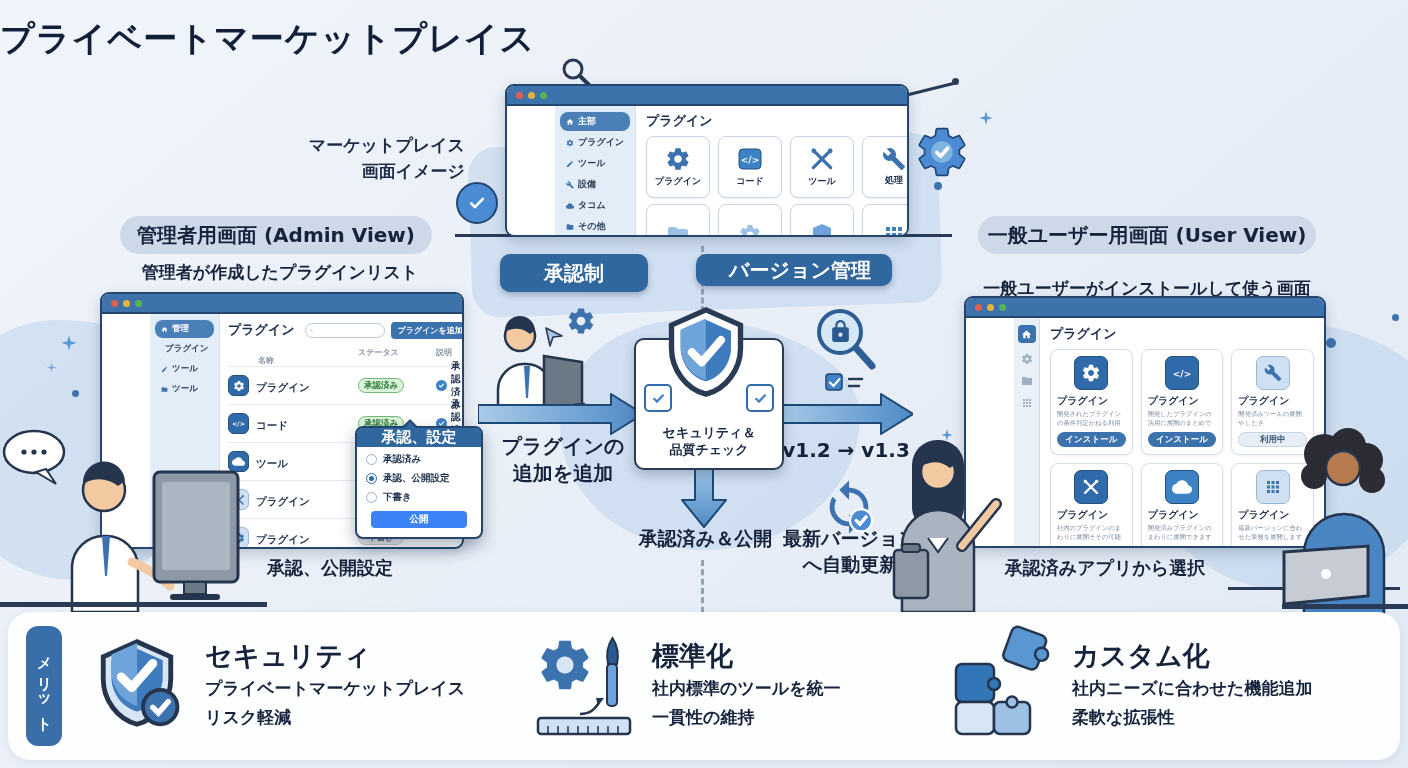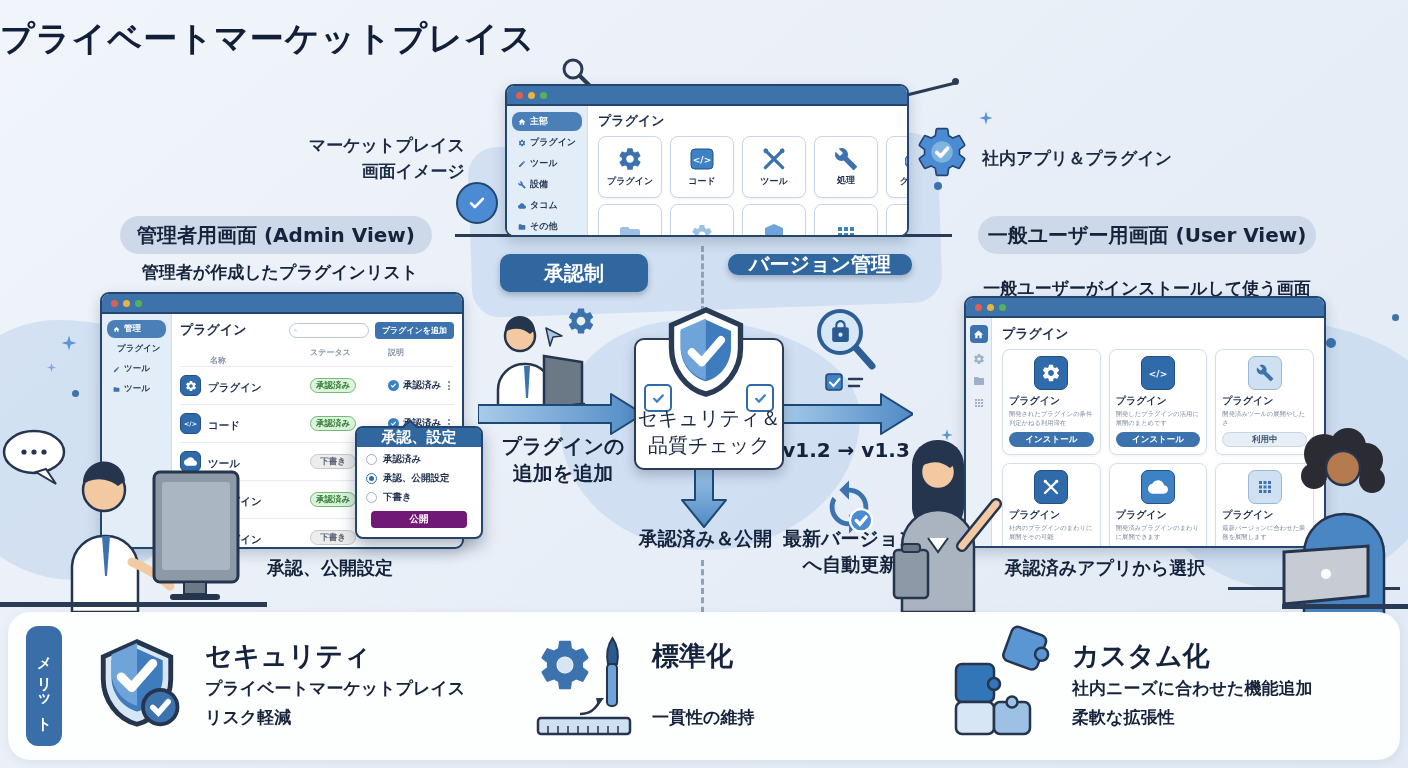--- a/index.html
+++ b/index.html
@@ -10,21 +10,21 @@
   .dot{position:absolute;border-radius:50%;background:#3c72ad;z-index:1;}
   .hline{position:absolute;background:#2a3c55;z-index:2;}
   .dash-v{position:absolute;border-left:3px dashed #8fa2b8;z-index:1;}
 
   
   .window{position:absolute;background:#fff;border:2px solid #23456e;border-radius:9px;
           box-shadow:0 5px 14px rgba(25,45,75,.22);overflow:hidden;z-index:3;}
   .titlebar{height:20px;background:#3e72ab;display:flex;align-items:center;gap:5px;padding:0 9px;border-bottom:2px solid #23456e;box-sizing:border-box;}
   .tdot{width:7px;height:7px;border-radius:50%;}
   .tdot.r{background:#e0604f}.tdot.y{background:#e7b53e}.tdot.g{background:#55b257}
-  .wbody{display:flex;height:calc(100% - 20px);}
+  .wbody{display:flex;height:calc(100% - 20px);padding-left:48px;}
   .side{background:#e3edf8;padding:6px 5px;box-sizing:border-box;border-right:1px solid #cfdcea;}
   .side-item{display:flex;align-items:center;gap:4px;padding:3px 6px;margin-bottom:2px;border-radius:8px;color:#2a3c55;font-weight:700;white-space:nowrap;}
   .side-item.active{background:#4a7fb8;color:#fff;}
   .wmain{flex:1;padding:6px 10px;box-sizing:border-box;position:relative;}
   .wtitle{font-weight:800;color:#1d2f4d;}
 
   
   .tile-row{display:flex;gap:8px;margin-top:6px;}
   .tile{width:62px;height:60px;border:1.5px solid #c7d6e8;border-radius:8px;background:#fff;
         display:flex;flex-direction:column;align-items:center;justify-content:center;gap:3px;box-shadow:0 1px 2px rgba(40,60,90,.08);}
@@ -64,21 +64,21 @@
   
   .popup{position:absolute;left:355px;top:426px;width:124px;background:#fff;border:2px solid #23456e;border-radius:8px;
          box-shadow:0 7px 16px rgba(20,40,70,.35);z-index:6;}
   .popup::before{content:"";position:absolute;top:-9px;left:44px;border:9px solid transparent;border-top:0;border-bottom:9px solid #23456e;}
   .popup::after{content:"";position:absolute;top:-6px;left:47px;border:6px solid transparent;border-top:0;border-bottom:6px solid #31679f;}
   .p-head{height:19px;background:#31679f;color:#fff;font-size:15px;font-weight:800;display:flex;align-items:center;justify-content:center;border-radius:5px 5px 0 0;}
   .p-opt{display:flex;align-items:center;gap:6px;margin:6px 9px;font-size:9.5px;font-weight:700;color:#1d2f4d;}
   .radio{width:11px;height:11px;border:1.5px solid #9ab0c6;border-radius:50%;background:#fff;box-sizing:border-box;flex:0 0 auto;}
   .radio.sel{border-color:#2f6bab;}
   .radio.sel::after{content:"";display:block;width:5px;height:5px;margin:1.5px;background:#2f6bab;border-radius:50%;}
-  .p-btn{margin:7px auto 9px;width:96px;height:17px;background:#701a75;border-radius:4px;color:#fff;font-size:9.5px;font-weight:700;display:flex;align-items:center;justify-content:center;}
+  .p-btn{margin:7px auto 9px;width:96px;height:17px;background:#3b82f6;border-radius:4px;color:#fff;font-size:9.5px;font-weight:700;display:flex;align-items:center;justify-content:center;}
 
   
   .mini-side{width:26px;background:#e9f0f8;border-right:1px solid #d0dcea;display:flex;flex-direction:column;align-items:center;padding-top:7px;gap:10px;box-sizing:border-box;}
   .cards{display:grid;grid-template-columns:repeat(3,1fr);gap:8px;margin-top:6px;}
   .card{border:1px solid #d5dfec;border-radius:8px;background:#fff;padding:6px 6px 7px;box-shadow:0 1px 3px rgba(40,60,90,.08);}
   .card .cicon{width:34px;height:34px;border-radius:7px;margin:0 auto 4px;}
   .card .ct{font-size:10px;font-weight:800;color:#1d2f4d;margin-bottom:2px;}
   .card .cd{font-size:6.3px;line-height:1.4;color:#7c8aa0;height:18px;overflow:hidden;}
   .cbtn{margin-top:4px;height:15px;border-radius:8px;font-size:8.5px;font-weight:700;display:flex;align-items:center;justify-content:center;}
   .cbtn.primary{background:#3c72ad;color:#fff;}
@@ -301,29 +301,28 @@
     <svg width="20" height="20" viewBox="0 0 24 24">
         <path d="M5 12.5l4.5 4.5 9.5-10" fill="none" stroke="#fff" stroke-width="3.2" stroke-linecap="round" stroke-linejoin="round"></path>
       </svg>
   </div>
 
   <svg class="abs" style="left:914px;top:124px;z-index:2" width="56" height="56" viewBox="0 0 24 24">
     <use href="#i-gear" fill="#4a8bd4" stroke="#23456e" stroke-width="0.7"></use>
     <circle cx="12" cy="12" r="4.6" fill="#7fb3e0"></circle>
     <path d="M9.8 12.2l1.6 1.6 3-3.4" fill="none" stroke="#fff" stroke-width="1.6" stroke-linecap="round" stroke-linejoin="round"></path>
   </svg>
-  <div class="abs" style="left:982px;top:147px;font-size:17px;font-weight:800;z-index:2;">社内アプリ＆プラグイン</div>
 
   <div class="section-pill" style="left:120px;top:216px;width:312px;height:38px;">管理者用画面 (Admin View)</div>
   <div class="subt" style="left:95px;top:261px;width:370px;">管理者が作成したプラグインリスト</div>
   <div class="section-pill" style="left:978px;top:216px;width:338px;height:38px;">一般ユーザー用画面 (User View)</div>
   <div class="subt" style="left:958px;top:261px;width:378px;margin-top:16px;">一般ユーザーがインストールして使う画面</div>
 
   <div class="flow-pill" style="left:500px;top:254px;width:148px;height:38px;">承認制</div>
-  <div class="flow-pill" style="left:728px;top:254px;width:184px;height:21px;">バージョン管理</div>
+  <div class="flow-pill" style="left:696px;top:254px;width:184px;height:32px;padding-left:12px;">バージョン管理</div>
 
   <div class="window" style="left:100px;top:292px;width:360px;height:253px;">
     <div class="titlebar">
       <span class="tdot r"></span>
       <span class="tdot y"></span>
       <span class="tdot g"></span>
     </div>
     <div class="wbody">
       <div class="side" style="width:70px;font-size:8.5px;">
         <div class="side-item active">
@@ -519,21 +518,21 @@
     <div style="position:absolute;left:8px;top:44px;width:24px;height:24px;border:2.5px solid #2f6bab;border-radius:5px;display:flex;align-items:center;justify-content:center;">
       <svg width="15" height="15" viewBox="0 0 24 24">
           <path d="M5 12.5l4.5 4.5 9.5-10" fill="none" stroke="#3c82c4" stroke-width="3.5" stroke-linecap="round"></path>
         </svg>
     </div>
     <div style="position:absolute;right:8px;top:44px;width:24px;height:24px;border:2.5px solid #2f6bab;border-radius:5px;display:flex;align-items:center;justify-content:center;">
       <svg width="15" height="15" viewBox="0 0 24 24">
           <path d="M5 12.5l4.5 4.5 9.5-10" fill="none" stroke="#3c82c4" stroke-width="3.5" stroke-linecap="round"></path>
         </svg>
     </div>
-    <div style="position:absolute;left:0;bottom:9px;width:100%;text-align:center;font-size:20px;font-weight:400;line-height:1.35;">
+    <div style="position:absolute;left:0;bottom:9px;width:100%;text-align:center;font-size:13px;font-weight:700;line-height:1.35;">
       <div>セキュリティ＆</div>
       <div>品質チェック</div>
     </div>
   </div>
   <svg class="abs" style="left:660px;top:304px;z-index:4" width="92" height="96" viewBox="0 0 24 25">
     <use href="#i-shield" fill="#fff" stroke="#2a3c55" stroke-width="1.4"></use>
     <g transform="translate(3.2,3) scale(0.73)">
         <use href="#i-shield" fill="#3f7cbd"></use>
         <path d="M12 1L3 5v6c0 5.55 3.84 10.74 9 12z" fill="#6ea4d9"></path>
       </g>
@@ -752,20 +751,21 @@
           <line x1="22" y1="96" x2="22" y2="104"></line>
           <line x1="32" y1="96" x2="32" y2="104"></line>
         <line x1="42" y1="96" x2="42" y2="104"></line>
           <line x1="52" y1="96" x2="52" y2="104"></line>
           <line x1="62" y1="96" x2="62" y2="104"></line>
         <line x1="72" y1="96" x2="72" y2="104"></line>
           <line x1="82" y1="96" x2="82" y2="104"></line>
       </g>
     </svg>
     <div class="b-title" style="left:644px;top:26px;">標準化</div>
+    <div class="b-line" style="left:644px;top:65px;">社内標準のツールを統一</div>
     <div class="b-line" style="left:644px;top:94px;">一貫性の維持</div>
 
     <svg class="abs" style="left:944px;top:12px;" width="100" height="114" viewBox="0 0 100 114">
       <g transform="rotate(20 72 26)">
         <rect x="54" y="6" width="36" height="36" rx="6" fill="#5a96d2" stroke="#25354e" stroke-width="2.5"></rect>
         <circle cx="90" cy="24" r="6.5" fill="#5a96d2" stroke="#25354e" stroke-width="2.5"></circle>
       </g>
       <rect x="4" y="40" width="38" height="38" rx="6" fill="#3376b8" stroke="#25354e" stroke-width="2.5"></rect>
       <circle cx="42" cy="60" r="6" fill="#3376b8" stroke="#25354e" stroke-width="2.5"></circle>
       <rect x="4" y="78" width="38" height="32" rx="6" fill="#d7e6f5" stroke="#25354e" stroke-width="2.5"></rect>

